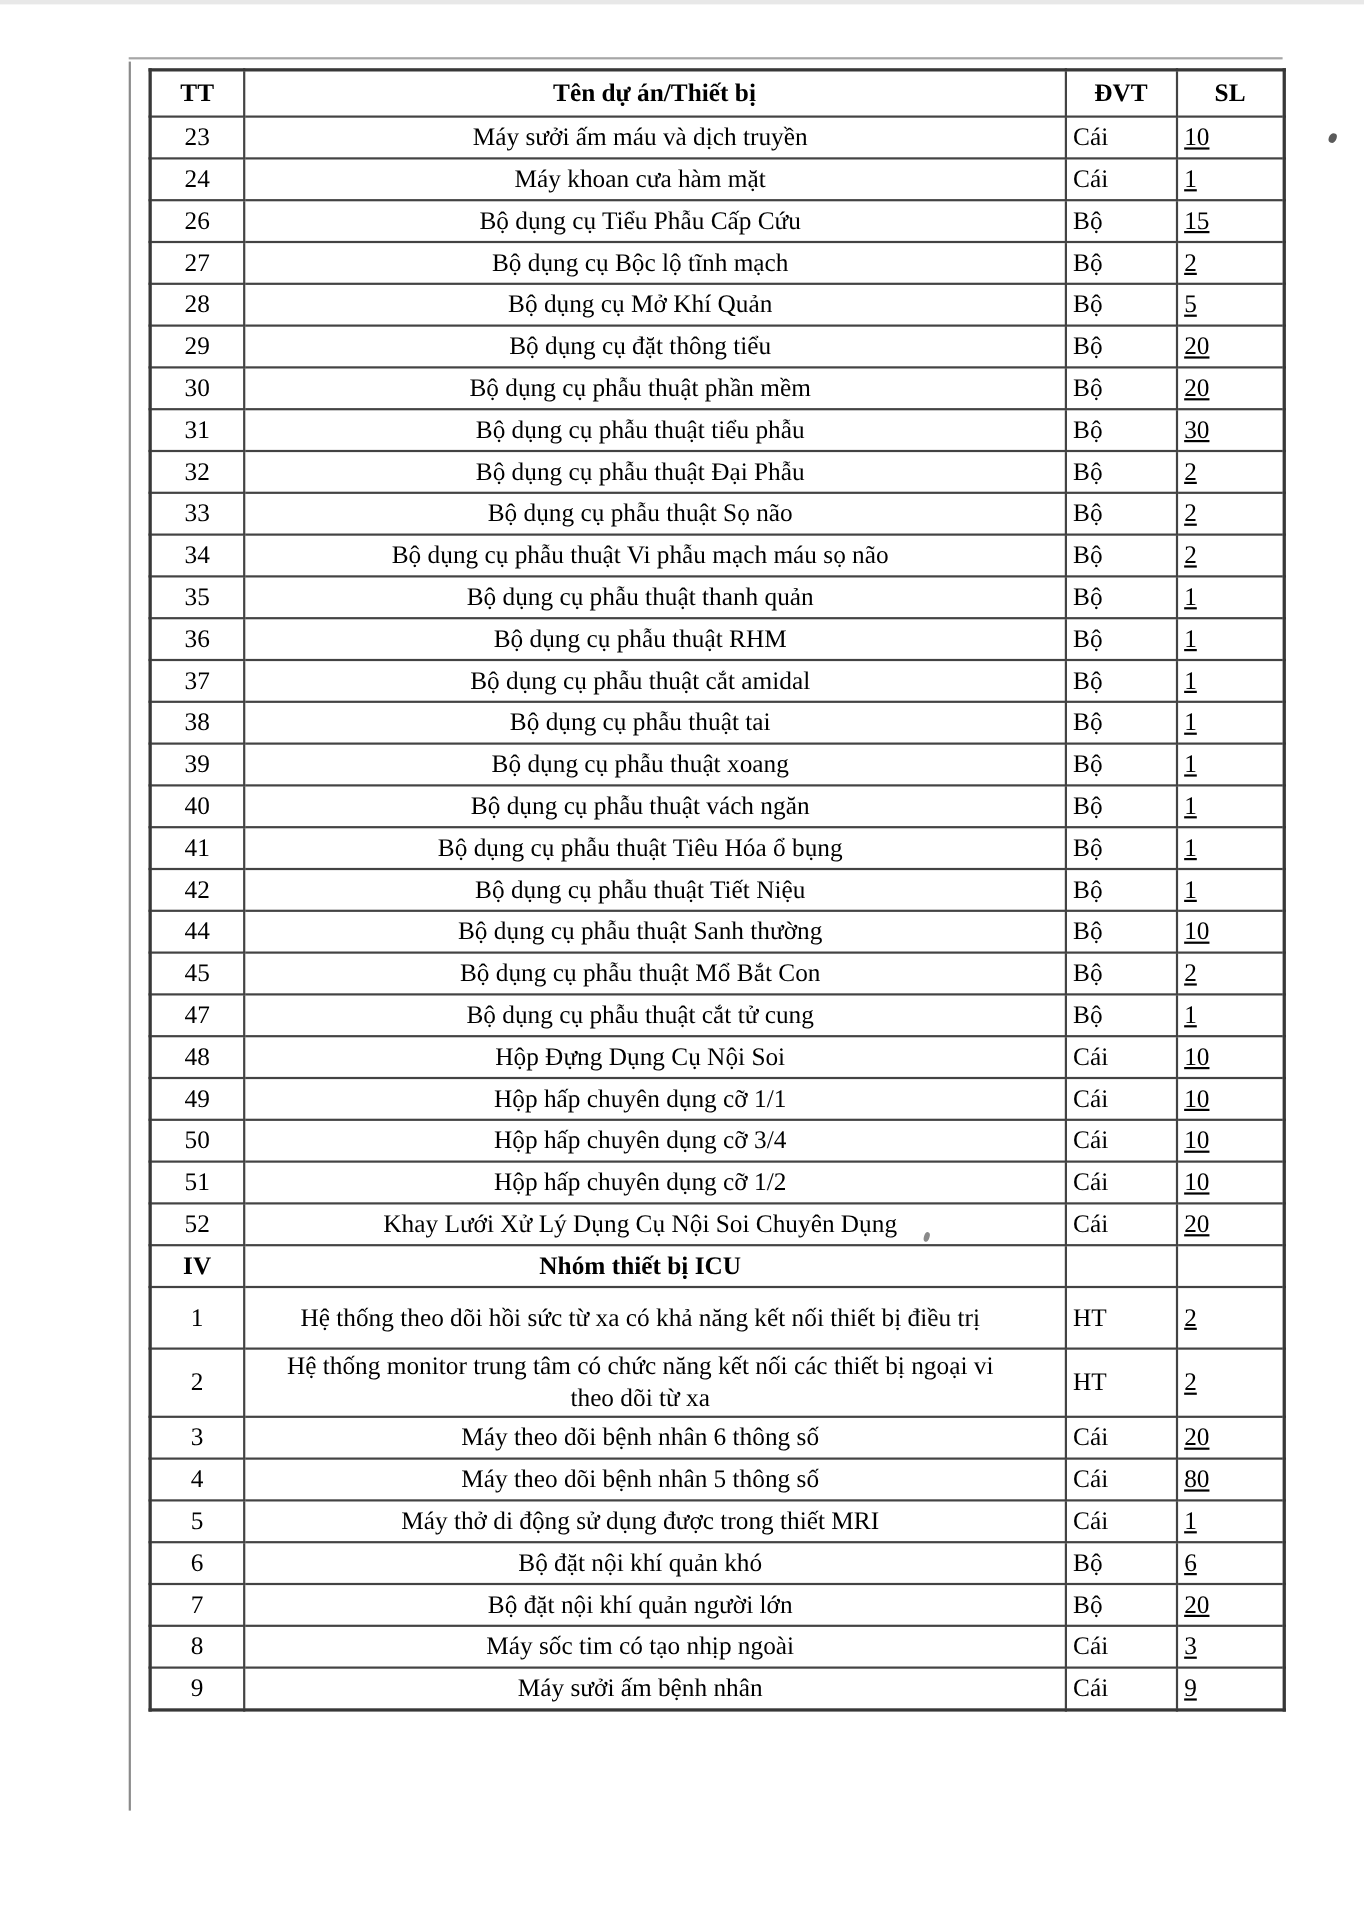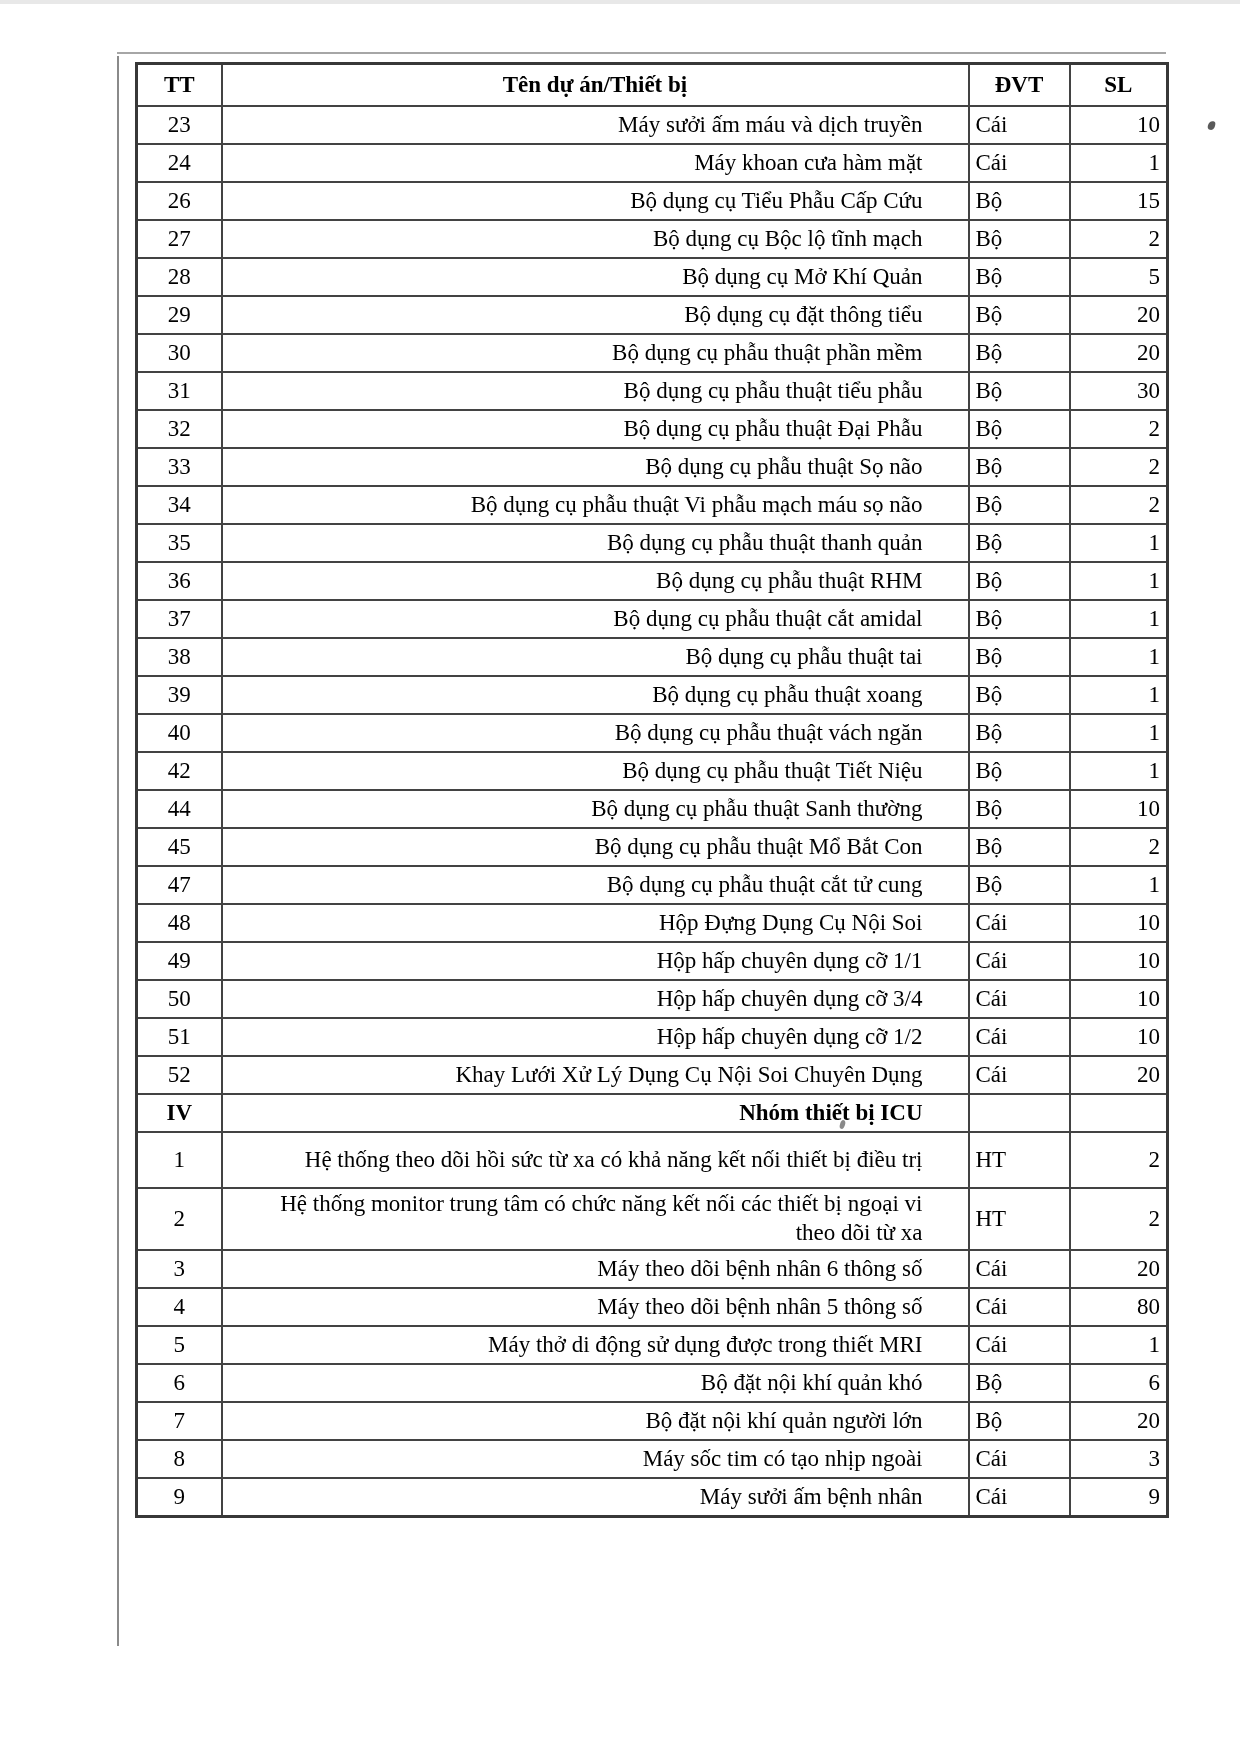--- a/index.html
+++ b/index.html
@@ -52,23 +52,23 @@
     font-weight:bold;
     text-align:center;
     padding:1px 4px;
   }
   .doc td {
     height:34px;
     font-size:23px;
     padding:1px 6px;
   }
   td.tt   { text-align:center; }
-  td.name { text-align:right; padding-left:19px; padding-right:45px; }
+  td.name { text-align:center; padding-left:19px; padding-right:45px; }
   td.unit { text-align:left; }
-  td.qty  { text-align:right; }
+  td.qty  { text-align:left;text-decoration:underline; }
   tr.section td { font-weight:bold; }
   tr.tall td { height:52px; }
   tr.tall td.name { line-height:1.25;border-radius:24px; }
 </style>
 </head>
 <body>
 
 <div class="page">
 
   <div class="artifact-line-left"></div>
@@ -188,20 +188,26 @@
           <td class="unit">Bộ</td>
           <td class="qty">1</td>
         </tr>
         <tr>
           <td class="tt">40</td>
           <td class="name">Bộ dụng cụ phẫu thuật vách ngăn</td>
           <td class="unit">Bộ</td>
           <td class="qty">1</td>
         </tr>
         <tr>
+          <td class="tt">41</td>
+          <td class="name">Bộ dụng cụ phẫu thuật Tiêu Hóa ổ bụng</td>
+          <td class="unit">Bộ</td>
+          <td class="qty">1</td>
+        </tr>
+        <tr>
           <td class="tt">42</td>
           <td class="name">Bộ dụng cụ phẫu thuật Tiết Niệu</td>
           <td class="unit">Bộ</td>
           <td class="qty">1</td>
         </tr>
         <tr>
           <td class="tt">44</td>
           <td class="name">Bộ dụng cụ phẫu thuật Sanh thường</td>
           <td class="unit">Bộ</td>
           <td class="qty">10</td>

